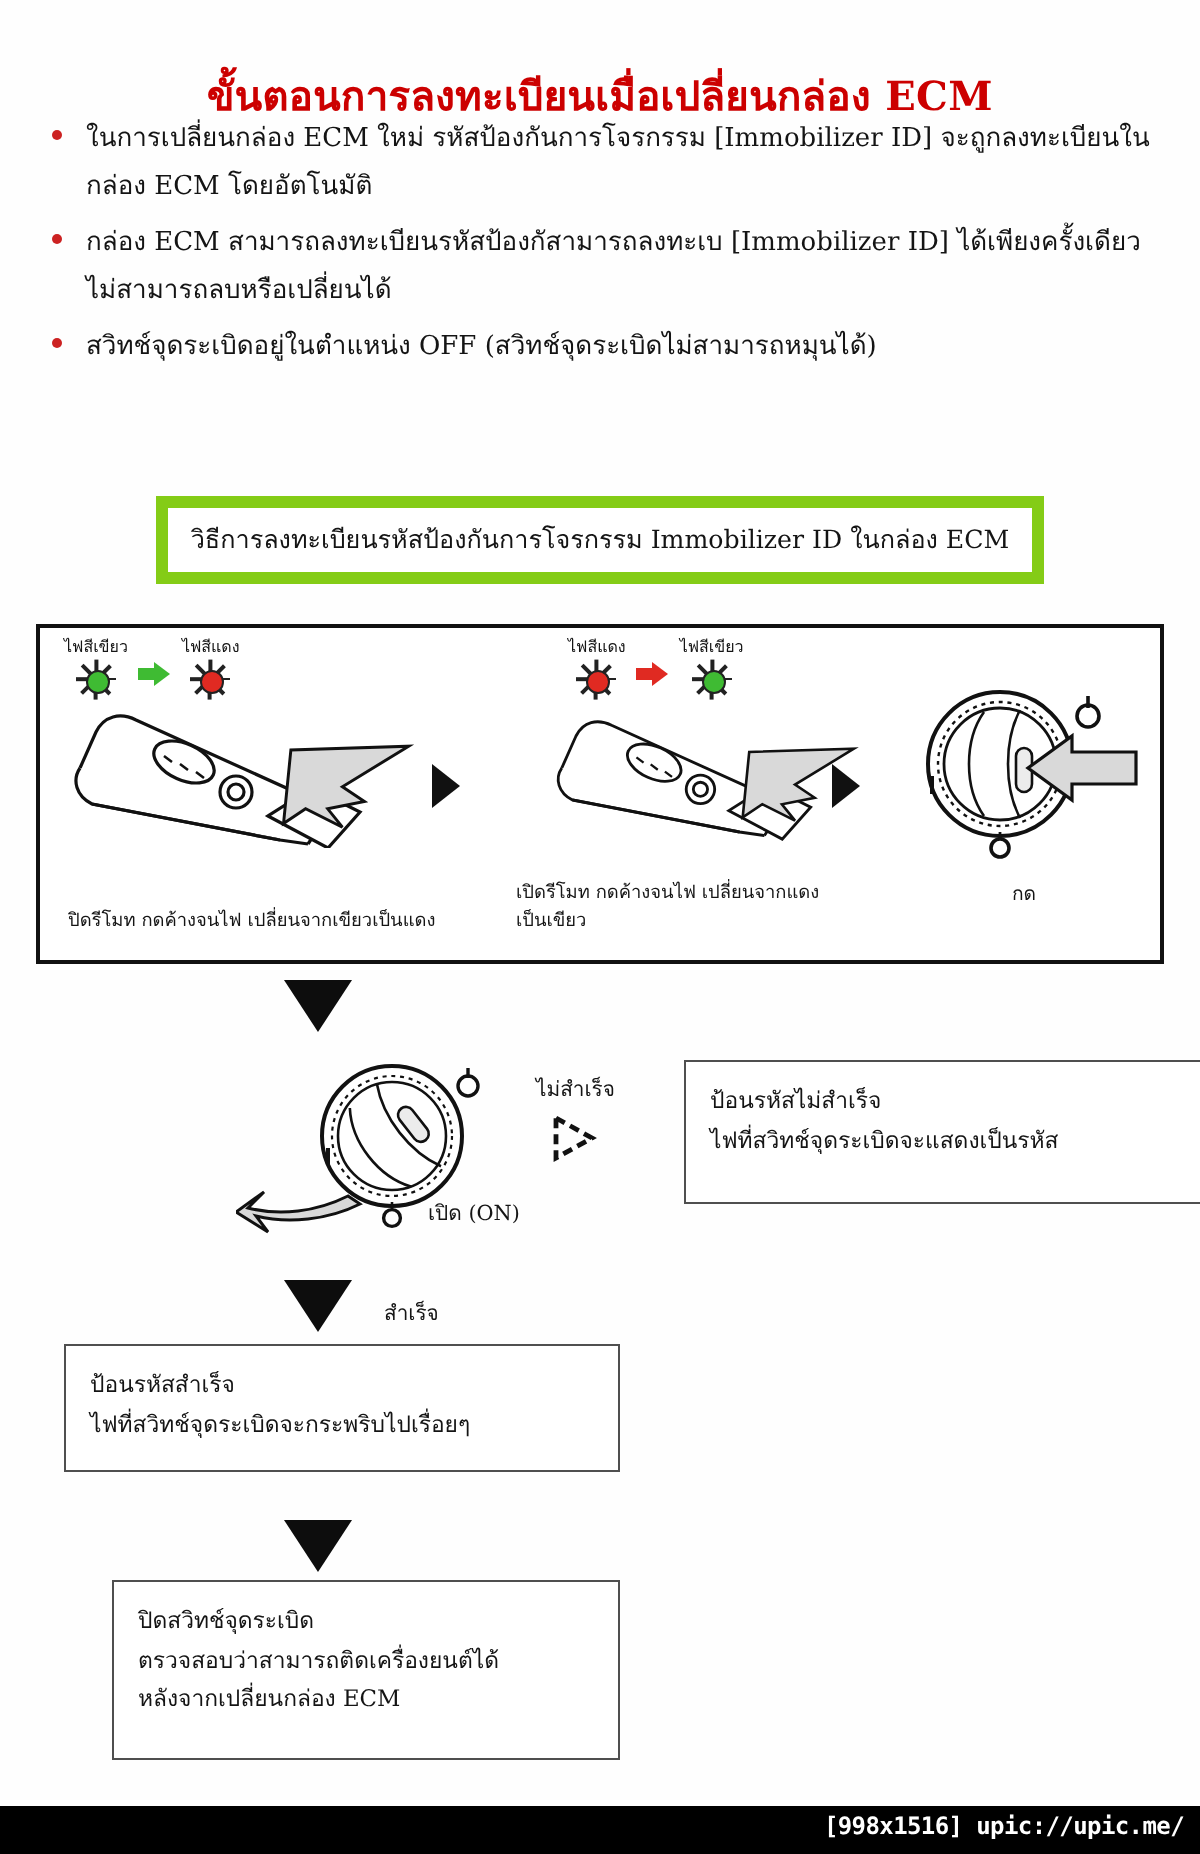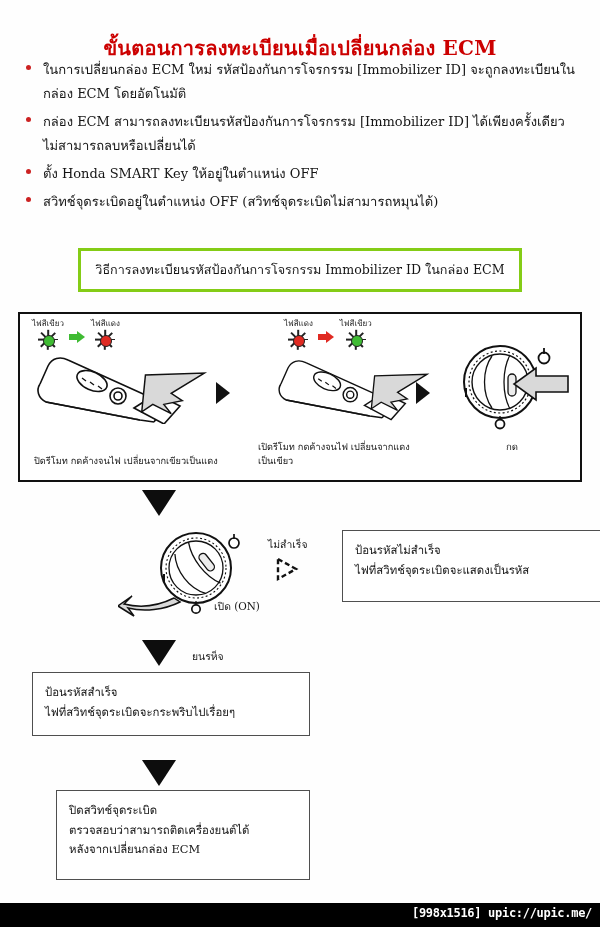--- a/index.html
+++ b/index.html
@@ -74,21 +74,21 @@
     font-family: "DejaVu Serif", "Liberation Serif", serif;
   }
 
   
   .subhead-box {
     position: absolute;
     top: 248px;
     left: 78px;
     width: 444px;
     height: 44px;
-    border: 3px solid #84cc16;
+    border: 6px solid #84cc16;
     background: #ffffff;
     display: flex;
     align-items: center;
     justify-content: center;
     box-sizing: border-box;
   }
   .subhead-text {
     font-size: 12.6px;
     color: #141414;
     font-family: "DejaVu Serif", "Liberation Serif", serif;
@@ -309,25 +309,21 @@
 
   <div class="title">ขั้นตอนการลงทะเบียนเมื่อเปลี่ยนกล่อง ECM</div>
 
   <div class="bullets">
     <div class="bullet-row">
       <span class="bullet-dot"></span>
       <span class="bullet-text">ในการเปลี่ยนกล่อง ECM ใหม่ รหัสป้องกันการโจรกรรม [Immobilizer ID] จะถูกลงทะเบียนในกล่อง ECM โดยอัตโนมัติ</span>
     </div>
     <div class="bullet-row">
       <span class="bullet-dot"></span>
-      <span class="bullet-text">กล่อง ECM สามารถลงทะเบียนรหัสป้องกันการโจรกรรม [Immobilizer ID] ได้เพียงครั้งเดียว ไม่สามารถลบหรือเปลี่ยนได้</span>
-    </div>
-    <div class="bullet-row">
-      <span class="bullet-dot"></span>
-      <span class="bullet-text">ตั้ง Honda SMART Key ให้อยู่ในตำแหน่ง OFF</span>
+      <span class="bullet-text">กล่อง ECM สามารถลงทะเบียนรหัสป้องกัสามารถลงทะเบ [Immobilizer ID] ได้เพียงครั้งเดียว ไม่สามารถลบหรือเปลี่ยนได้</span>
     </div>
     <div class="bullet-row">
       <span class="bullet-dot"></span>
       <span class="bullet-text">สวิทช์จุดระเบิดอยู่ในตำแหน่ง OFF (สวิทช์จุดระเบิดไม่สามารถหมุนได้)</span>
     </div>
   </div>
 
   <div class="subhead-box">
     <span class="subhead-text">วิธีการลงทะเบียนรหัสป้องกันการโจรกรรม Immobilizer ID ในกล่อง ECM</span>
   </div>
@@ -504,21 +500,21 @@
   <svg class="dashed-tri" viewBox="0 0 26 26">
     <path d="M4,3 L22,13 L4,23 Z" fill="none" stroke="#111" stroke-width="2.4" stroke-dasharray="5 3"></path>
   </svg>
 
   <div class="result-box rb-fail">
     <div class="result-text">ป้อนรหัสไม่สำเร็จ
 ไฟที่สวิทช์จุดระเบิดจะแสดงเป็นรหัส</div>
   </div>
 
   <div class="flow-arrow fa-2"></div>
-  <div class="flow-side-label fsl-success">ยนรห็จ</div>
+  <div class="flow-side-label fsl-success">สำเร็จ</div>
 
   <div class="result-box rb-success">
     <div class="result-text">ป้อนรหัสสำเร็จ
 ไฟที่สวิทช์จุดระเบิดจะกระพริบไปเรื่อยๆ</div>
   </div>
 
   <div class="flow-arrow fa-3"></div>
 
   <div class="result-box rb-final">
     <div class="result-text">ปิดสวิทช์จุดระเบิด

